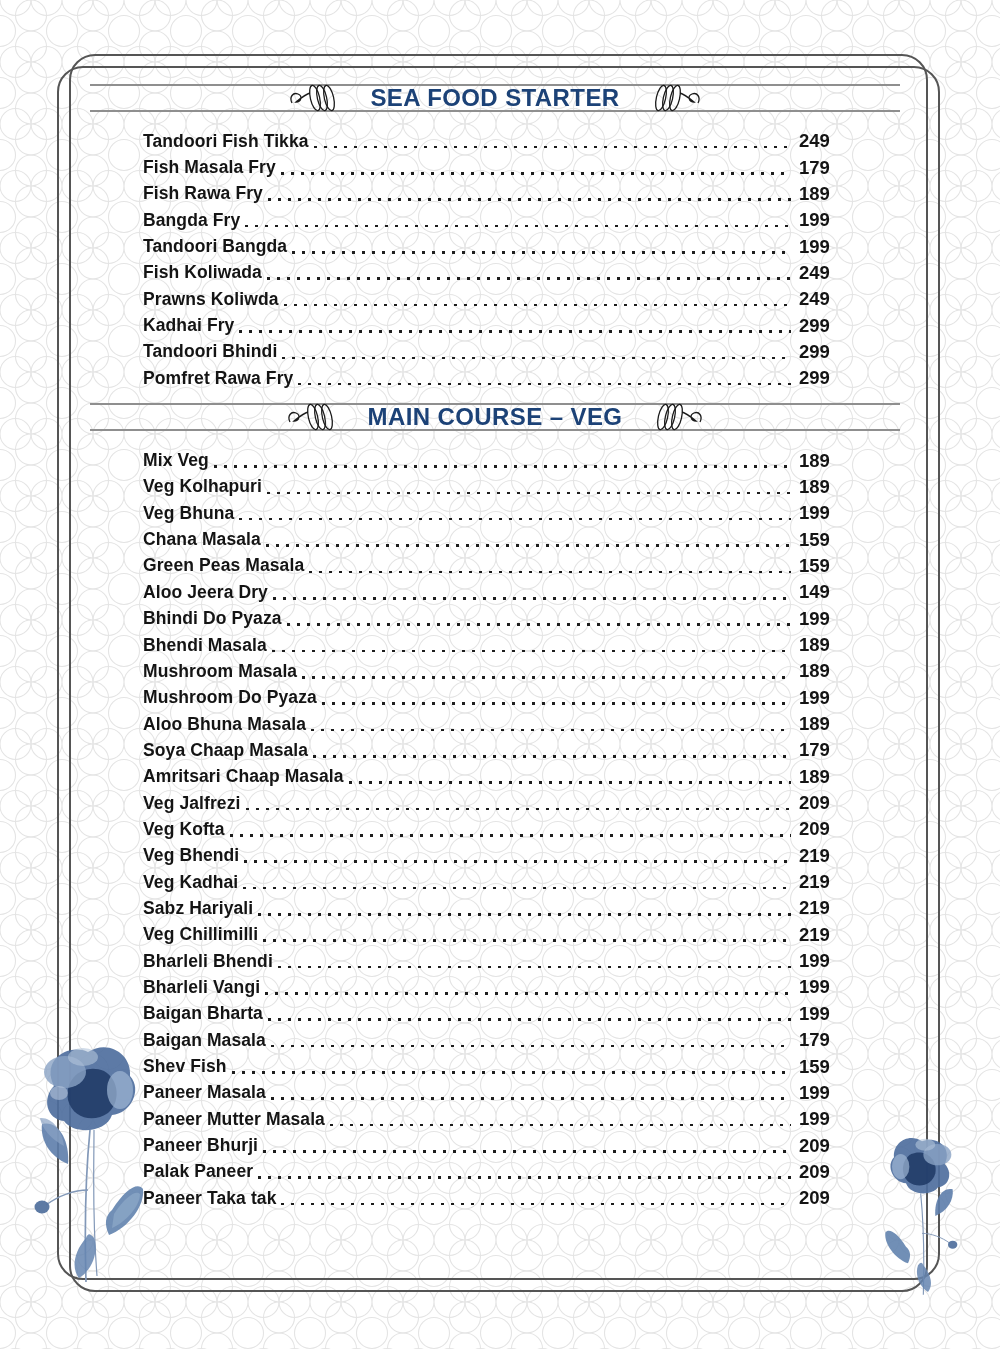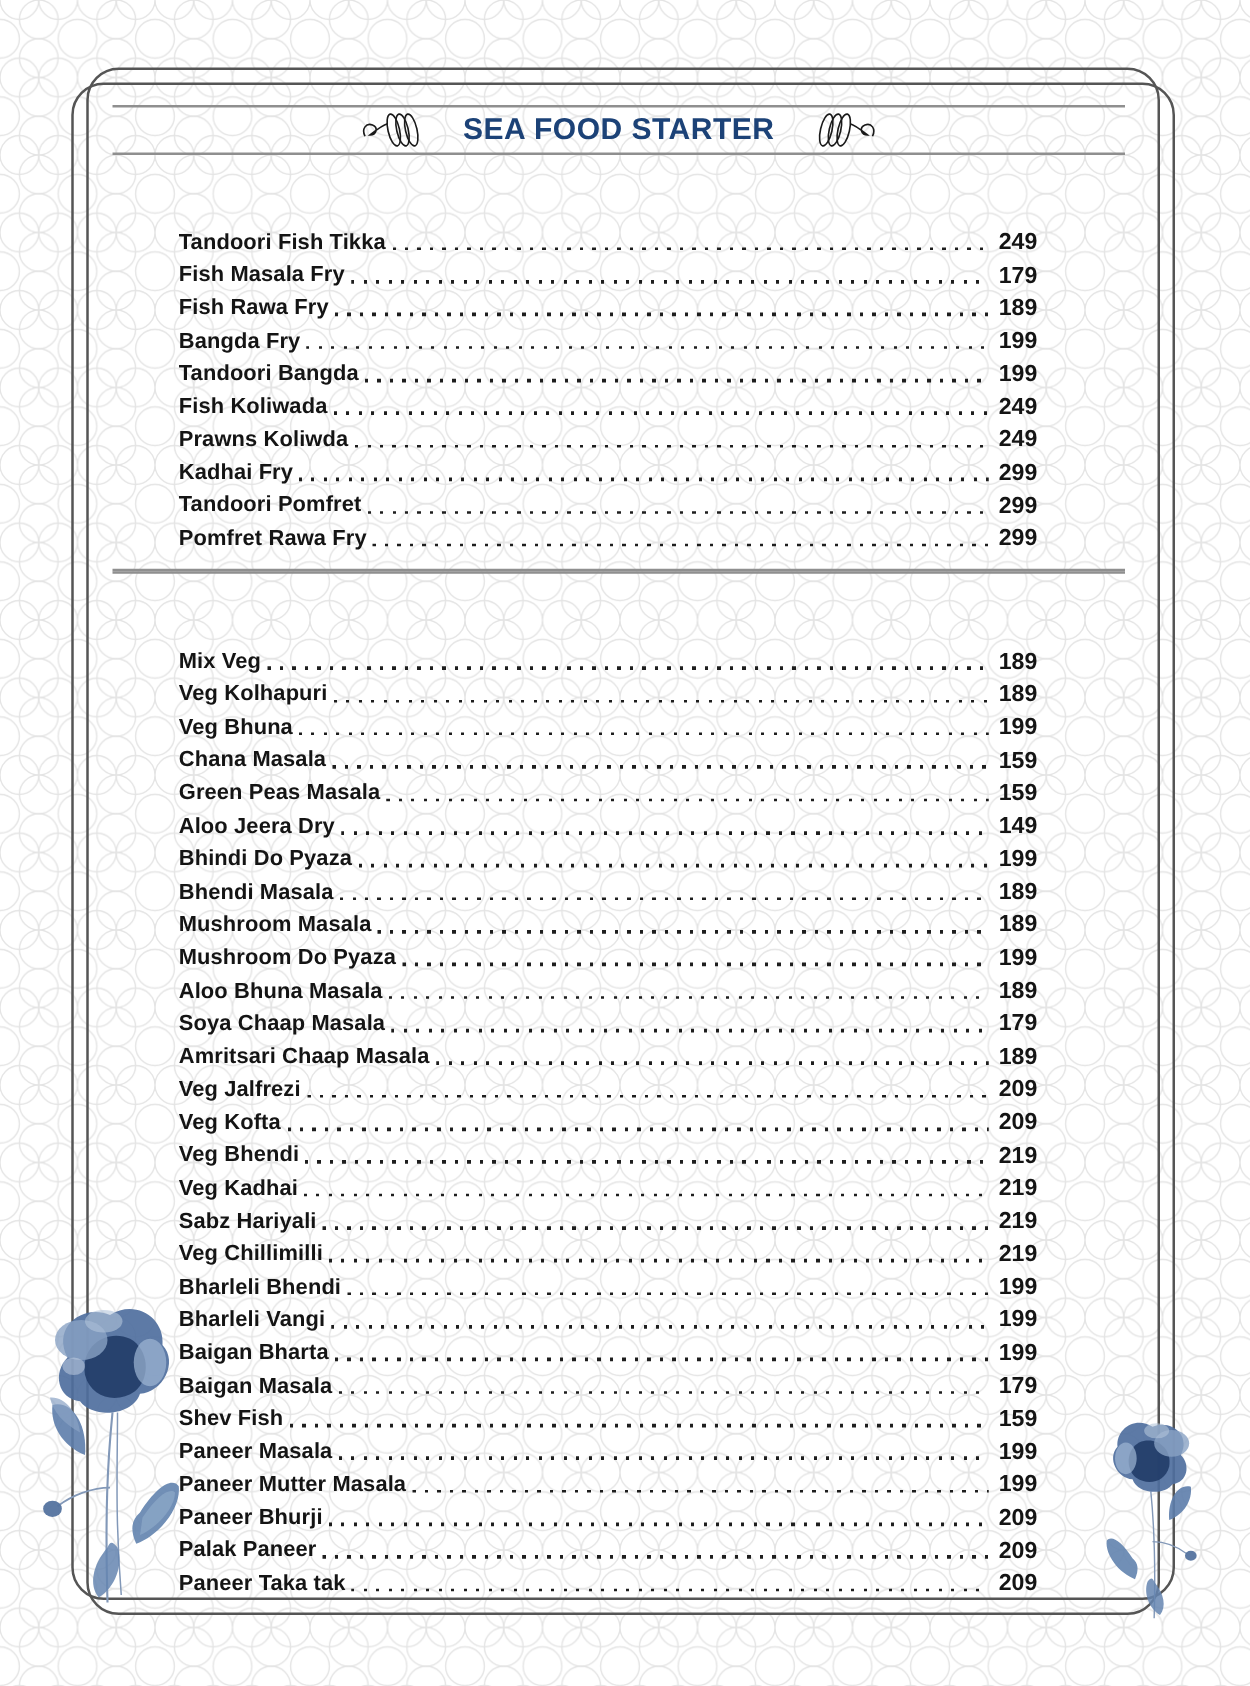--- a/index.html
+++ b/index.html
@@ -8,28 +8,28 @@
   body {
     position:relative; overflow:hidden; background:#ffffff;
     font-family:"Liberation Sans","DejaVu Sans",sans-serif;
   }
   .bg-pattern { position:absolute; inset:0; z-index:0; }
   .frame { position:absolute; border:2px solid var(--frame); background:transparent; z-index:1; }
   .frame-a { left:69px; top:54px; width:859px; height:1238px; border-radius:26px; }
   .frame-b { left:57px; top:66px; width:883px; height:1214px; border-radius:26px; }
   .menu { position:absolute; left:90px; top:84px; width:810px; z-index:3; }
   .rule { height:2px; background:var(--rule); }
-  .header-row { display:flex; align-items:center; justify-content:center; gap:28px; height:36px; }
+  .header-row { display:flex; align-items:center; justify-content:center; gap:28px; height:24px; }
   .section-title {
     color:var(--accent); font-size:24px; font-weight:800; letter-spacing:.4px;
     white-space:nowrap;
   }
   .flourish { width:54px; height:30px; flex:0 0 auto; }
   .flourish.right { transform:scaleX(-1); }
-  .items { padding:16px 55px 12px 53px;margin-top:40px; }
+  .items { padding:16px 55px 12px 53px; }
   .row { display:flex; align-items:center; height:26.35px; }
   .item-name {
     font-size:17.5px; font-weight:700; color:var(--ink); white-space:nowrap; letter-spacing:.1px;
   }
   .dots {
     flex:1; height:2.6px; align-self:flex-end; margin:0 8px 6px 5px;
     background:repeating-linear-gradient(to right,#1e1e1e 0,#1e1e1e 2.6px,transparent 2.6px,transparent 10px);
   }
   .item-price {
     font-size:18.5px; font-weight:700; color:var(--ink); min-width:46px; text-align:left;
@@ -129,35 +129,54 @@
   </div>
 
 
   <div class="row">
     <span class="item-name">Kadhai Fry</span>
     <span class="dots"></span>
     <span class="item-price">299</span>
   </div>
 
   <div class="row">
-    <span class="item-name">Tandoori Pomfret</span>
+    <span class="item-name">Tandoori Bhindi</span>
     <span class="dots"></span>
     <span class="item-price">299</span>
   </div>
 
   <div class="row">
     <span class="item-name">Pomfret Rawa Fry</span>
     <span class="dots"></span>
     <span class="item-price">299</span>
   </div>
 </div>
   </section>
 
   <section class="menu-section">
     <div class="rule"></div>
+    <div class="header-row">
+      <svg class="flourish" viewBox="0 0 54 30">
+        <g fill="none" stroke="#1a1a1a" stroke-width="1.3">
+          <path d="M4,20 C1,14 5,9 10,11 C15,13 13,19 8,19 C13,15 18,11 22,10"></path>
+          <ellipse cx="27" cy="15" rx="4.6" ry="13" transform="rotate(-13 27 15)"></ellipse>
+          <ellipse cx="34" cy="15" rx="4.6" ry="13" transform="rotate(-13 34 15)"></ellipse>
+          <ellipse cx="41" cy="15" rx="4.6" ry="13" transform="rotate(-13 41 15)"></ellipse>
+        </g>
+      </svg>
+      <h2 class="section-title">MAIN COURSE – VEG</h2>
+      <svg class="flourish right" viewBox="0 0 54 30">
+        <g fill="none" stroke="#1a1a1a" stroke-width="1.3">
+          <path d="M4,20 C1,14 5,9 10,11 C15,13 13,19 8,19 C13,15 18,11 22,10"></path>
+          <ellipse cx="27" cy="15" rx="4.6" ry="13" transform="rotate(-13 27 15)"></ellipse>
+          <ellipse cx="34" cy="15" rx="4.6" ry="13" transform="rotate(-13 34 15)"></ellipse>
+          <ellipse cx="41" cy="15" rx="4.6" ry="13" transform="rotate(-13 41 15)"></ellipse>
+        </g>
+      </svg>
+    </div>
     <div class="rule"></div>
     <div class="items">
   <div class="row">
     <span class="item-name">Mix Veg</span>
     <span class="dots"></span>
     <span class="item-price">189</span>
   </div>
 
   <div class="row">
     <span class="item-name">Veg Kolhapuri</span>

